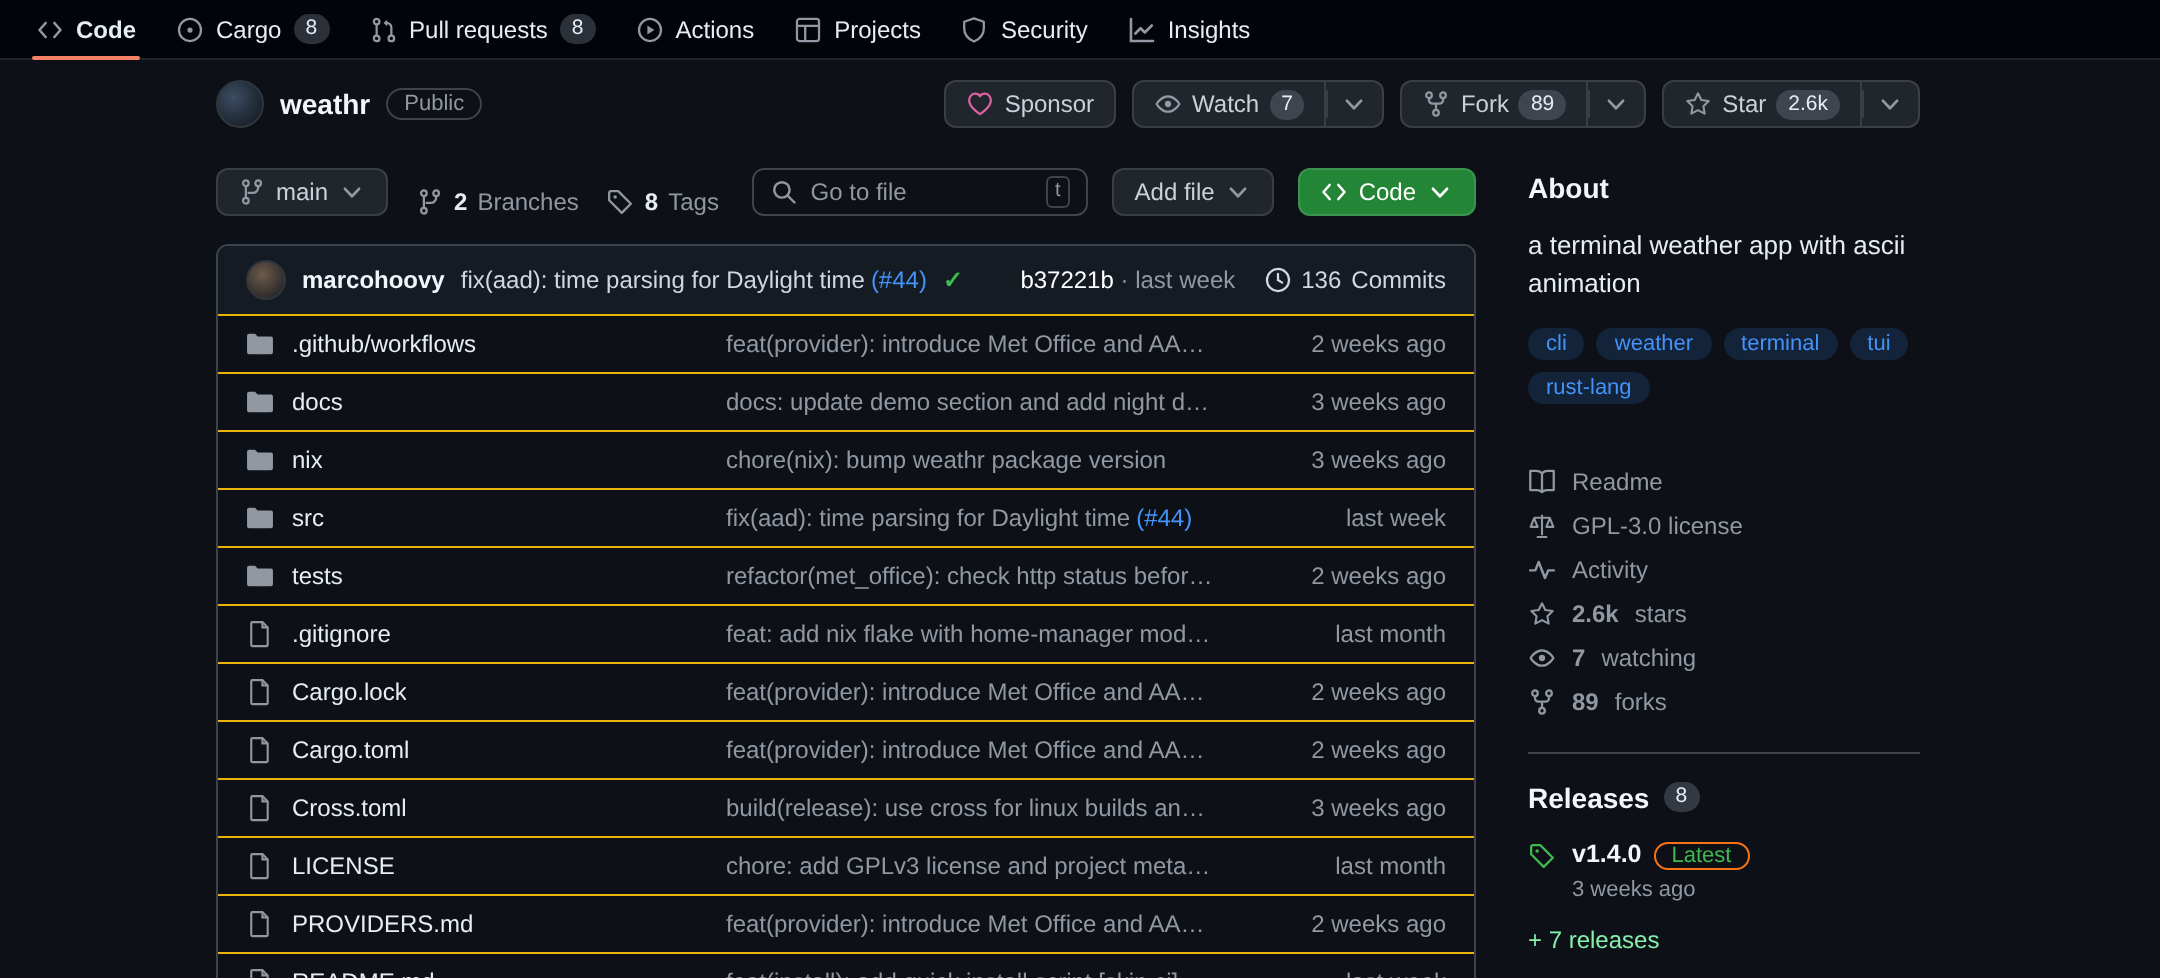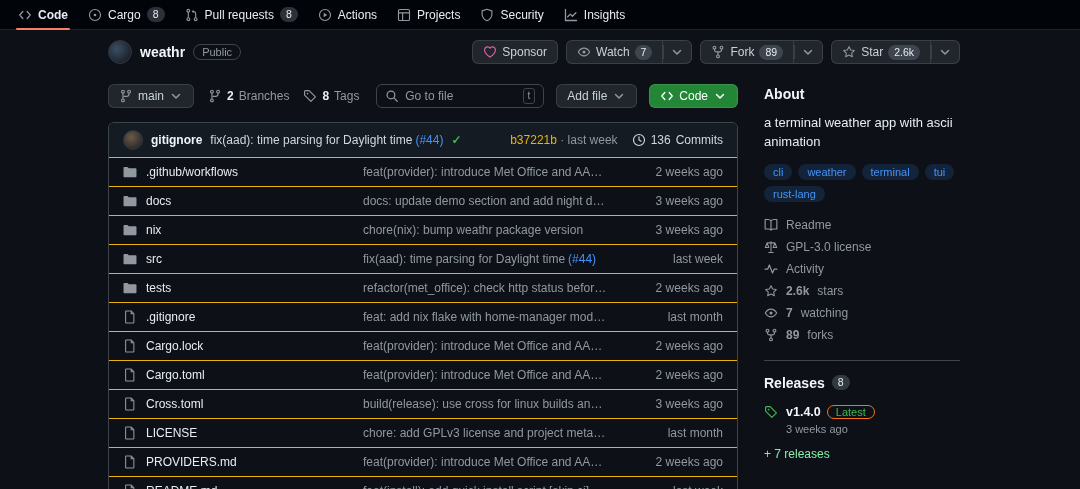--- a/index.html
+++ b/index.html
@@ -33,63 +33,63 @@
   .grp .btn.main-seg { border-radius:6px 0 0 6px; }
   .grp .btn.caret-seg { border-radius:0 6px 6px 0; border-left:0; padding:3px 7px; position:relative; }
   .grp .btn.caret-seg::before { content:""; position:absolute; left:0; top:4px; bottom:4px; width:1px; background:rgba(240,246,252,0.12); }
   .heart { color:#db61a2 !important; }
 
   
   .content { display:grid; grid-template-columns:1fr 196px; column-gap:26px; padding:0 120px 0 108px; align-items:start; }
 
   
   .toolbar { display:flex; align-items:center; justify-content:space-between; margin-top:14px; }
-  .tb-left { display:flex; align-items:center; gap:14px; }
+  .tb-left { display:flex; align-items:flex-end; gap:14px; }
   .tb-right { display:flex; align-items:center; gap:12px; }
   .muted-link { display:flex; align-items:center; gap:5px; color:#9198a1; cursor:pointer; }
   .muted-link b { color:#e6edf3; font-weight:600; }
   .goto { display:flex; align-items:center; gap:6px; border:1px solid #3d444d; border-radius:6px; padding:3px 8px; width:168px; background:#0d1117; color:#9198a1; }
   .goto input { flex:1; min-width:0; background:transparent; border:0; outline:none; color:#e6edf3; font-size:12px; font-family:inherit; }
   .goto input::placeholder { color:#9198a1; }
   .kbd { border:1px solid #3d444d; border-radius:3px; padding:0 4px; font-size:10px; line-height:14px; color:#9198a1; }
   .btn-green { background:#238636; color:#fff; }
   .btn-green svg { color:#fff; }
 
   
   .file-table { margin-top:14px; border:1px solid #3d444d; border-radius:6px; overflow:hidden; }
   .commit-bar { display:flex; align-items:center; justify-content:space-between; background:#151b23; padding:7px 14px; }
   .cb-left { display:flex; align-items:center; gap:8px; min-width:0; }
   .cb-avatar { width:20px; height:20px; border-radius:50%; border:1px solid #30363d;
                background:radial-gradient(circle at 40% 35%, #6d5a4a, #171b21); flex:none; }
   .cb-author { font-weight:600; color:#f0f6fc; cursor:pointer; }
   .cb-msg { color:#d1d7e0; white-space:nowrap; overflow:hidden; text-overflow:ellipsis; cursor:pointer; }
   .check { color:#3fb950; font-weight:700; cursor:pointer; }
   .cb-right { display:flex; align-items:center; gap:14px; color:#9198a1; flex:none; }
-  .cb-hash { color:#eab308; cursor:pointer; }
+  .cb-hash { color:#ffffff; cursor:pointer; }
   .cb-commits { display:flex; align-items:center; gap:5px; color:#d1d7e0; cursor:pointer; }
   .cb-commits b { font-weight:400; }
 
   .frow { display:grid; grid-template-columns:230px 1fr 105px; column-gap:10px; align-items:center;
           height:29px; padding:0 14px; border-top:1px solid #eab308; background:#0d1117; }
   .fcell { display:flex; align-items:center; gap:9px; min-width:0; }
   .ficon-folder { color:#9198a1; }
   .ficon-file { color:#9198a1; }
   .fname { color:#e6edf3; cursor:pointer; white-space:nowrap; overflow:hidden; text-overflow:ellipsis; }
   .fmsg { color:#9198a1; white-space:nowrap; overflow:hidden; text-overflow:ellipsis; cursor:pointer; }
   .lnk { color:#4493f8; margin-left:3px; cursor:pointer; }
   .lnk:empty { display:none; margin:0; }
   .fage { color:#9198a1; text-align:right; white-space:nowrap; }
 
   
   .sidebar { padding-top:16px; }
   .side-h { font-size:14px; font-weight:700; color:#f0f6fc; }
   .desc { margin-top:12px; font-size:13px; line-height:1.45; color:#e6edf3; }
   .topics { display:flex; flex-wrap:wrap; gap:6px; margin-top:12px; }
   .topic { background:rgba(56,139,253,0.15); color:#4493f8; border-radius:999px; padding:2px 9px; font-size:11px; font-weight:500; cursor:pointer; }
-  .meta { margin-top:12px; }
+  .meta { margin-top:28px; }
   .meta-item { display:flex; align-items:center; gap:8px; color:#9198a1; padding:4px 0; cursor:pointer; }
   .meta-item b { font-weight:600; }
   .report { color:#9198a1; margin-top:8px; display:block; cursor:pointer; }
   .hr { border-top:1px solid #3d444d; margin:14px 0; }
   .sec-title { display:flex; align-items:center; gap:7px; }
   .release { display:flex; align-items:flex-start; gap:8px; margin-top:13px; cursor:pointer; }
   .release svg { color:#3fb950; margin-top:1px; }
   .rel-ver { font-weight:700; color:#f0f6fc; font-size:12.5px; }
   .latest { border:1px solid #f97316; color:#3fb950; border-radius:999px; padding:0 8px; font-size:11px; line-height:16px; margin-left:6px; font-weight:400; }
   .rel-age { color:#9198a1; font-size:11px; margin-top:3px; }
@@ -342,21 +342,21 @@
               <use href="#i-chev"></use>
             </svg>
         </button>
       </div>
     </div>
 
     <div class="file-table">
       <div class="commit-bar">
         <div class="cb-left">
           <span class="cb-avatar"></span>
-          <span class="cb-author">gitignore</span>
+          <span class="cb-author">marcohoovy</span>
           <span class="cb-msg"><span>fix(aad): time parsing for Daylight time</span><a class="lnk">(#44)</a></span>
           <span class="check">✓</span>
         </div>
         <div class="cb-right">
           <span>
             <span class="cb-hash">b37221b</span>
             <span>·</span>
             <span>last week</span>
           </span>
           <span class="cb-commits">

